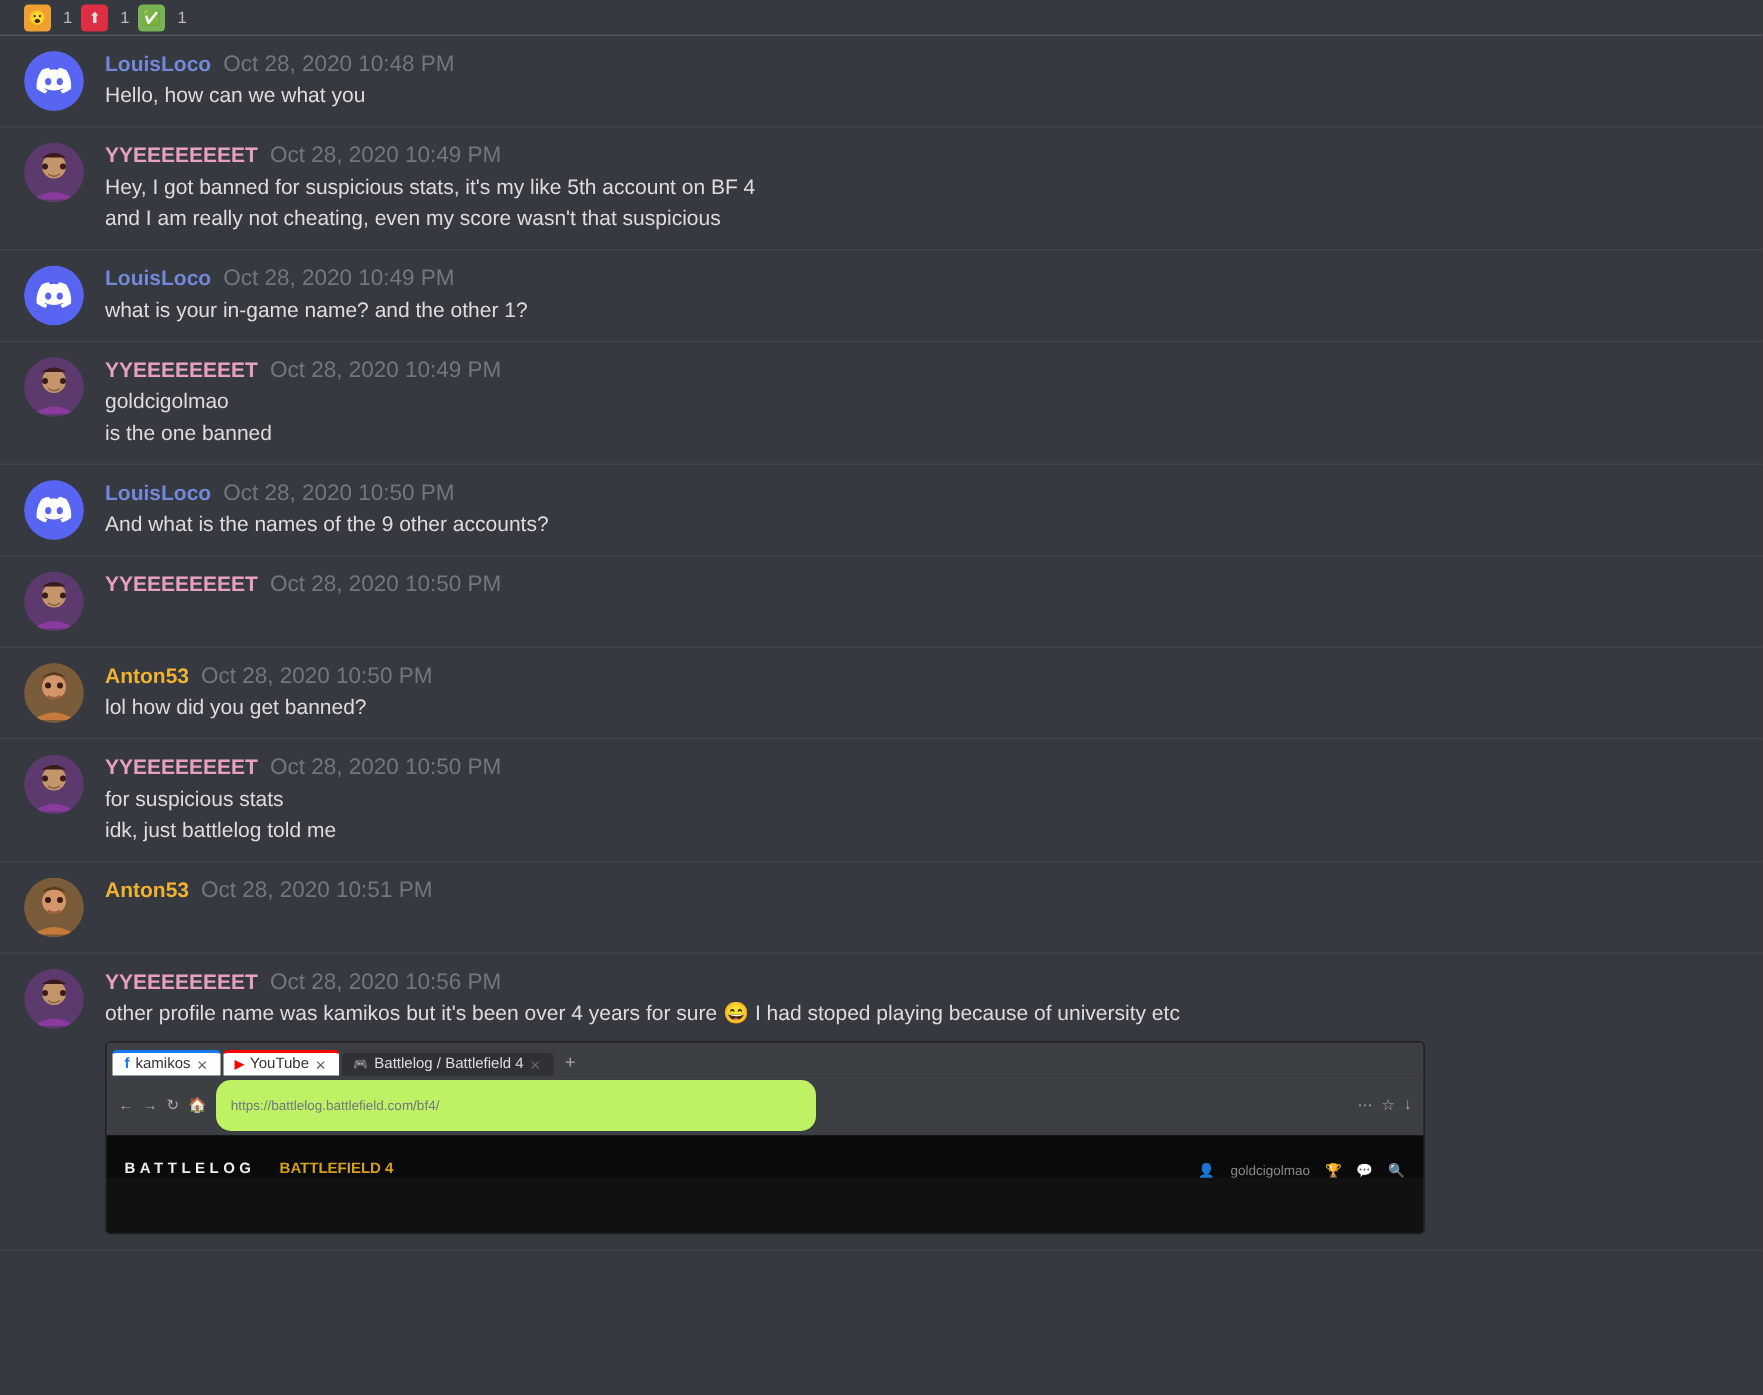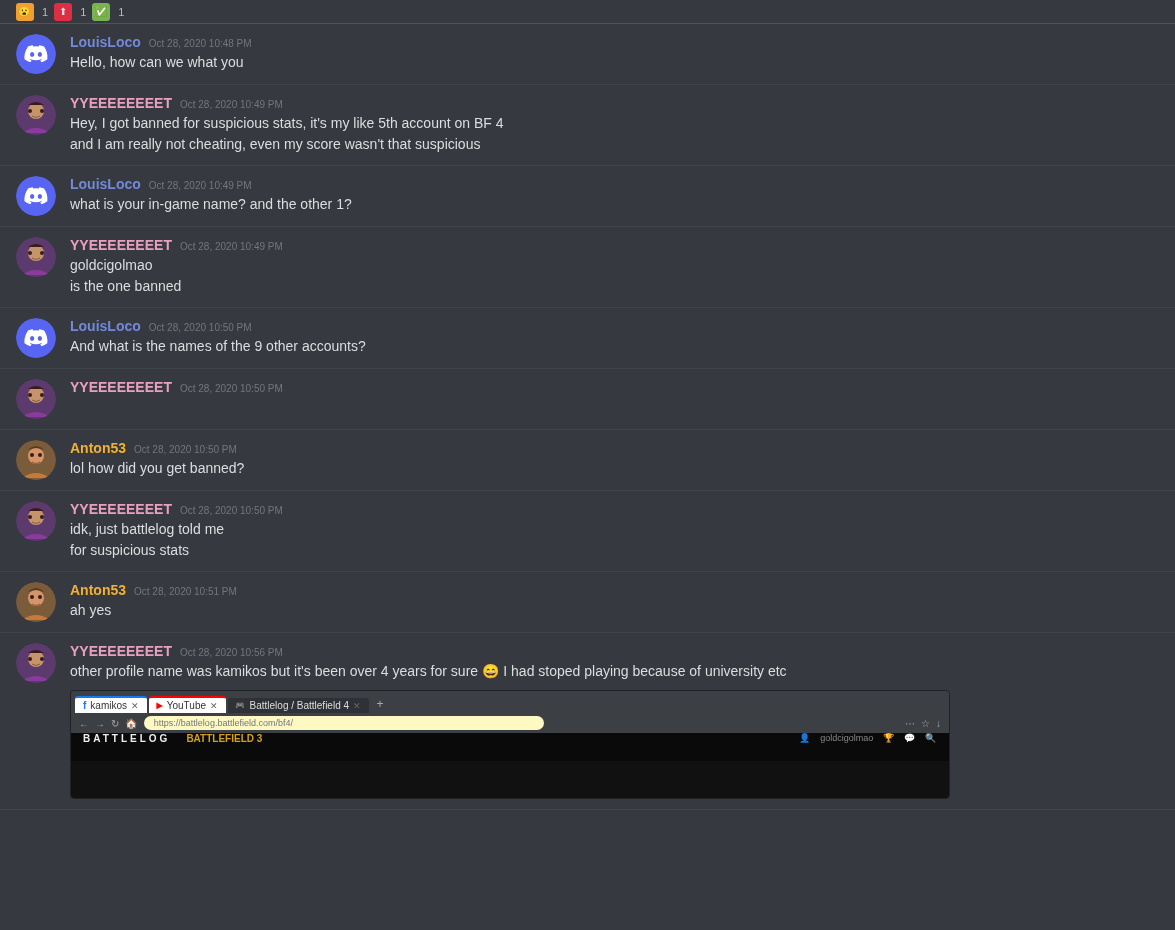--- a/index.html
+++ b/index.html
@@ -79,21 +79,21 @@
       margin-bottom: 2px;
     }
     .username {
       font-weight: 600;
       font-size: 14px;
     }
     .username.louis { color: #7289da; }
     .username.yyee { color: #e8a0bf; }
     .username.anton { color: #f0b232; }
     .timestamp {
-      font-size: 10px;
+      font-size: 15px;
       color: #72767d;
     }
     .message-text {
       color: #dcddde;
       line-height: 1.5;
       word-wrap: break-word;
     }
     .message-text .red-dot {
       color: #f04747;
     }
@@ -266,43 +266,42 @@
         <circle cx="26" cy="16" r="2" fill="#3a1a1a"></circle>
         <path d="M16 21 Q20 24 24 21" stroke="#8b5e3c" stroke-width="1" fill="none"></path>
         <path d="M12 10 Q20 4 28 10" fill="#3a1a1a"></path>
       </svg>
     </div>
     <div class="message-content">
       <div class="message-header">
         <span class="username yyee">YYEEEEEEEET</span>
         <span class="timestamp">Oct 28, 2020 10:50 PM</span>
       </div>
+      <div class="message-text">for suspicious stats</div>
       <div class="message-text">idk, just battlelog told me</div>
-      <div class="message-text">for suspicious stats</div>
     </div>
   </div>
 
   <div class="message-group">
     <div class="avatar">
       <svg width="40" height="40" viewBox="0 0 40 40">
         <circle cx="20" cy="20" r="20" fill="#7a5c3a"></circle>
         <circle cx="20" cy="16" r="8" fill="#d4956a"></circle>
         <path d="M6 38 Q20 28 34 38" fill="#c47a3a"></path>
         <circle cx="16" cy="15" r="2" fill="#3a1a1a"></circle>
         <circle cx="24" cy="15" r="2" fill="#3a1a1a"></circle>
         <path d="M16 22 Q20 25 24 22" stroke="#a06040" stroke-width="1.5" fill="none"></path>
         <path d="M12 10 Q20 6 28 10 Q26 7 20 6 Q14 7 12 10" fill="#5a3a1a"></path>
       </svg>
     </div>
     <div class="message-content">
       <div class="message-header">
         <span class="username anton">Anton53</span>
         <span class="timestamp">Oct 28, 2020 10:51 PM</span>
       </div>
-      <div class="message-text">ah yes</div>
     </div>
   </div>
 
   <div class="message-group">
     <div class="avatar">
       <svg width="40" height="40" viewBox="0 0 40 40">
         <circle cx="20" cy="20" r="20" fill="#5d3a6e"></circle>
         <circle cx="20" cy="16" r="8" fill="#c4956a"></circle>
         <path d="M6 38 Q20 28 34 38" fill="#8b3a9e"></path>
         <circle cx="14" cy="16" r="2" fill="#3a1a1a"></circle>
@@ -337,35 +336,35 @@
             <span style="color:#666; font-size:9px;">✕</span>
           </div>
           <div style="color:#aaa; padding:2px 6px; font-size:12px;">+</div>
         </div>
 
         <div style="background:#3c3f44; padding:3px 8px; display:flex; align-items:center; gap:6px;">
           <span style="color:#aaa; font-size:10px;">←</span>
           <span style="color:#aaa; font-size:10px;">→</span>
           <span style="color:#aaa; font-size:10px;">↻</span>
           <span style="color:#aaa; font-size:10px;">🏠</span>
-          <div style="background:#fef9c3; border-radius:10px; padding:2px 10px; font-size:9px; color:#72767d; flex:1; max-width:400px;">
+          <div style="background:#bef264; border-radius:10px; padding:12px 10px; font-size:9px; color:#72767d; flex:1; max-width:400px;">
             https://battlelog.battlefield.com/bf4/
           </div>
           <div style="margin-left:auto; display:flex; gap:6px; color:#aaa; font-size:10px;">
             <span>⋯</span>
               <span>☆</span>
               <span>↓</span>
           </div>
         </div>
 
         <div style="background:#111; min-height:65px;">
 
-          <div style="background:#0a0a0a; height:28px; display:flex; align-items:flex-start; padding:0 12px; gap:16px;">
+          <div style="background:#0a0a0a; height:28px; display:flex; align-items:flex-end; padding:0 12px; gap:16px;">
             <span style="color:#eee; font-size:10px; font-weight:bold; letter-spacing:3px;">BATTLELOG</span>
-            <span style="color:#d4a017; font-size:10px; font-weight:bold;">BATTLEFIELD 3</span>
+            <span style="color:#d4a017; font-size:10px; font-weight:bold;">BATTLEFIELD 4</span>
             <div style="margin-left:auto; display:flex; align-items:center; gap:10px; color:#888; font-size:9px;">
               <span>👤</span>
               <span>goldcigolmao</span>
               <span>🏆</span>
               <span>💬</span>
               <span>🔍</span>
             </div>
           </div>
 
         </div>

